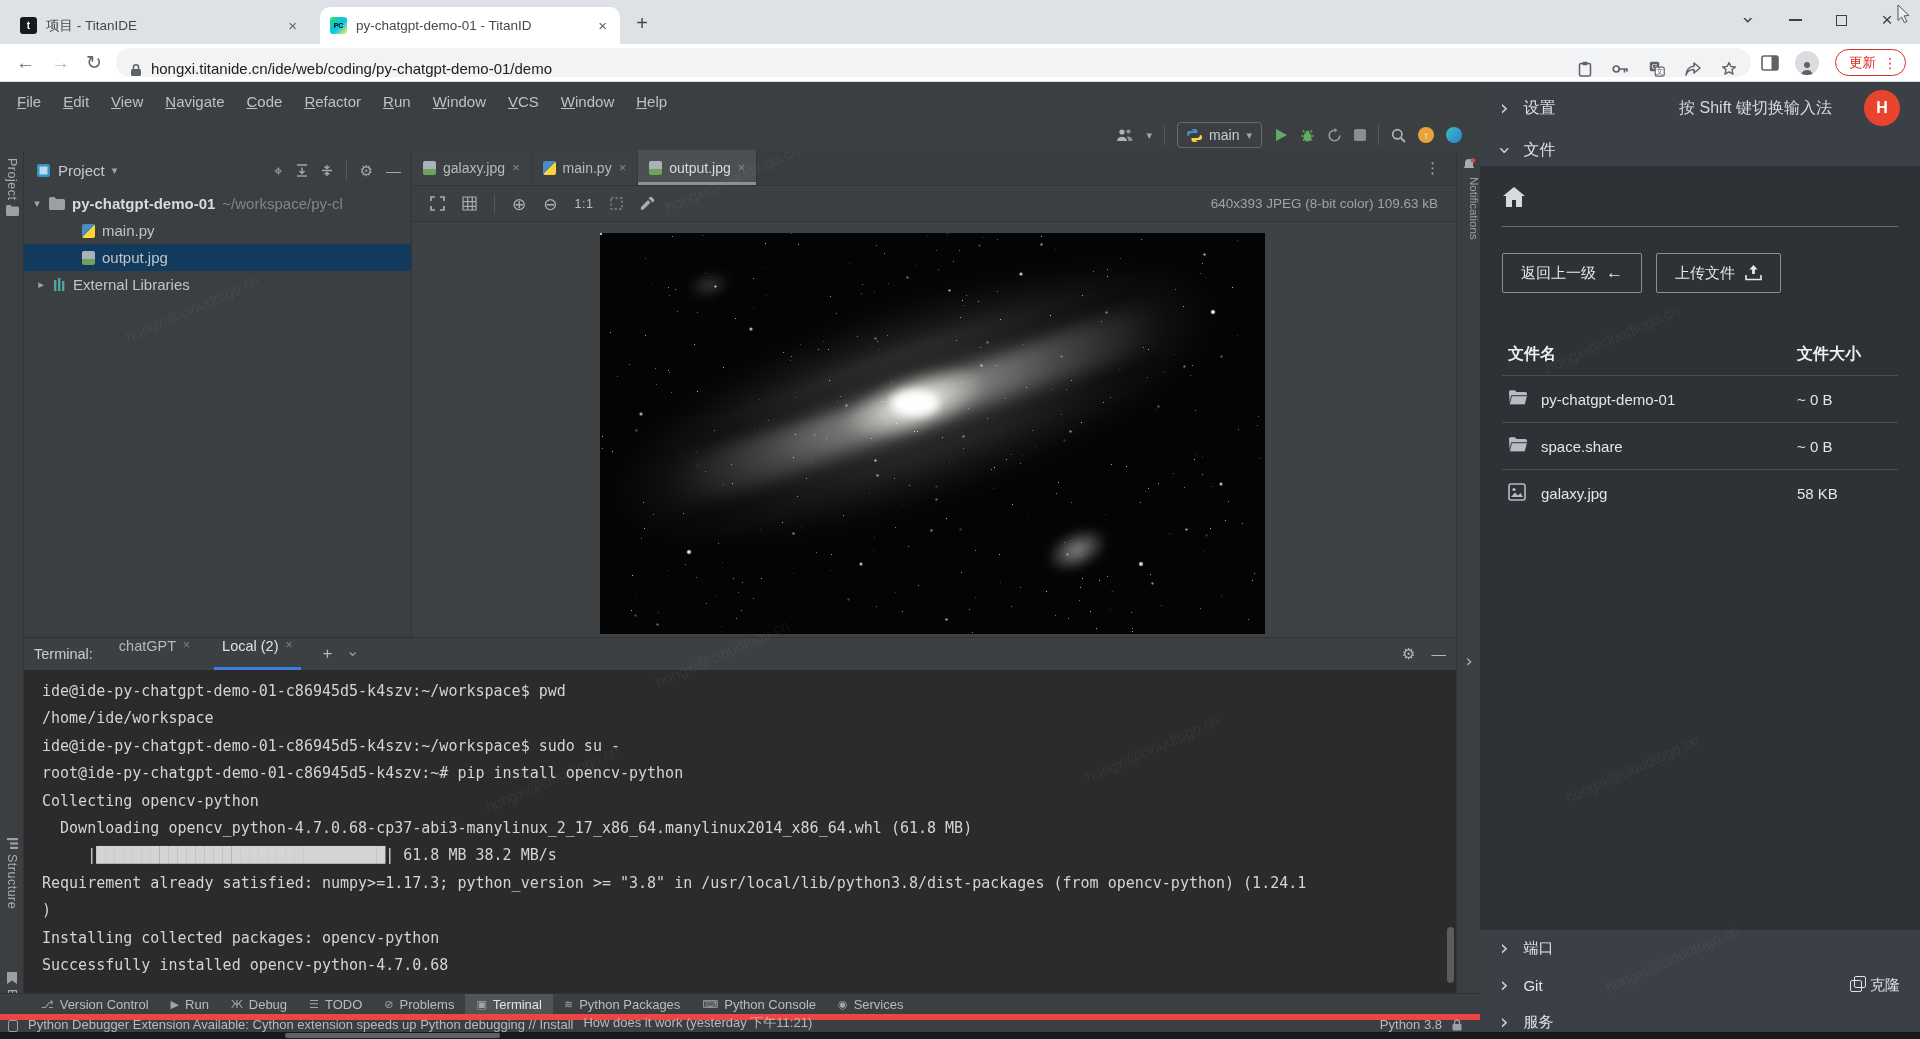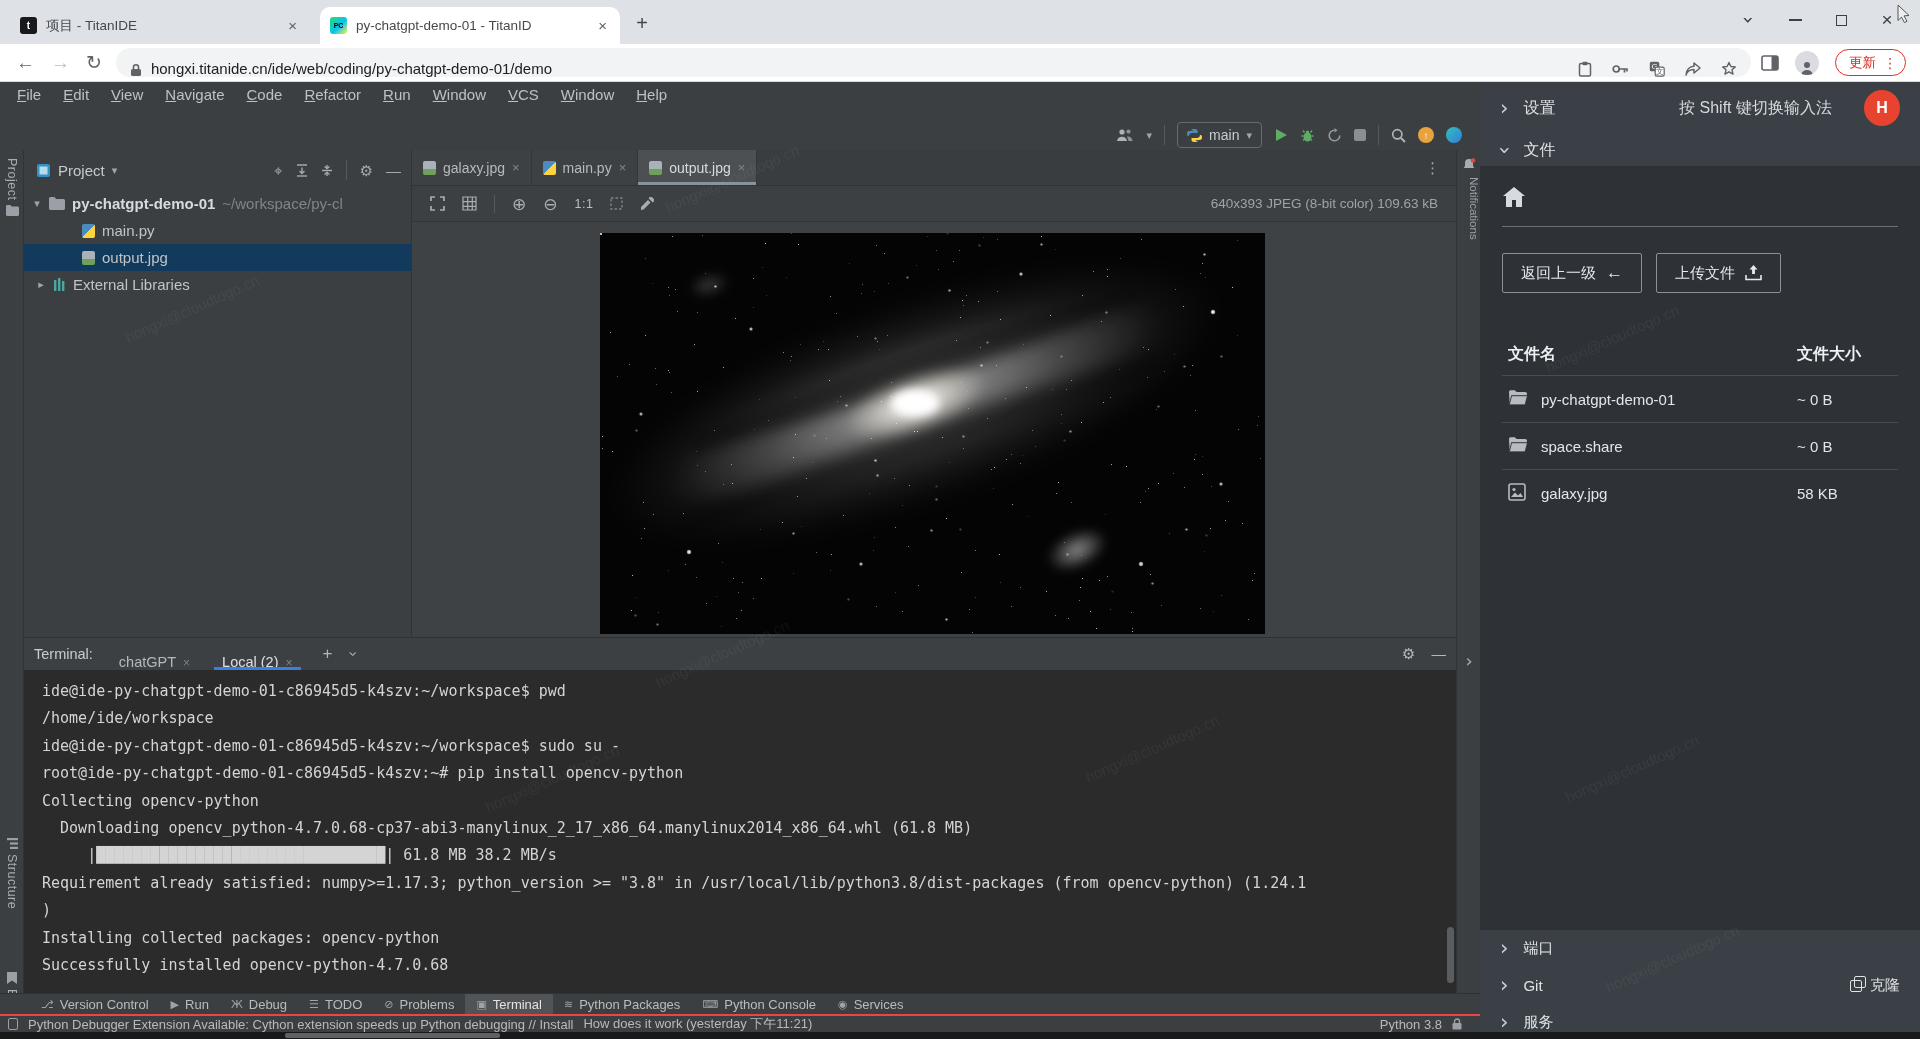--- a/index.html
+++ b/index.html
@@ -36,21 +36,21 @@
   .omni-icons{margin-left:auto;display:flex;align-items:center;gap:20px;color:#5f6368}
   .browser-actions{display:flex;align-items:center;gap:16px;margin-right:14px;color:#5f6368}
   .b-avatar{width:24px;height:24px;border-radius:50%;background:#dadce0;display:flex;align-items:flex-end;justify-content:center;overflow:hidden}
   .update-chip{border:1.5px solid #d93025;color:#d93025;border-radius:15px;height:27px;padding:0 8px 0 13px;
                display:flex;align-items:center;font-size:13.5px;gap:7px;background:#fff}
   .update-chip .kebab{font-size:14px;letter-spacing:0}
   svg.ic{display:block}
 
   
   .ide{position:absolute;top:82px;left:0;width:1480px;height:950px;background:#3c3f41;color:#bbbec3;overflow:hidden}
-  .menubar{height:38px;display:flex;padding-left:6px;font-size:15px;color:#bdc1c5}
+  .menubar{height:38px;display:flex;align-items:center;padding-left:6px;font-size:15px;color:#bdc1c5}
   .menu-item{display:inline-block;padding:4px 11px}
   .menu-item::first-letter{text-decoration:underline}
   .ide-toolbar{height:30px;display:flex;align-items:center;justify-content:flex-end;gap:12px;padding-right:18px}
   .tb-sep{width:1px;height:20px;background:#55595c}
   .run-pill{border:1px solid #666b70;border-radius:4px;height:26px;padding:0 9px;display:flex;gap:7px;
             align-items:center;color:#c7ccd1;font-size:14px}
   .caret{font-size:11px;color:#9fa5aa}
   .stop-sq{width:12px;height:12px;border-radius:2px;background:#8a8e91}
   .circle-badge{width:16px;height:16px;border-radius:50%;display:flex;align-items:center;justify-content:center;
                 color:#fff;font-size:10px;font-weight:bold}
@@ -117,40 +117,40 @@
   .stripe-right{position:absolute;top:68px;left:1456px;width:24px;height:843px;background:#3c3f41;border-left:1px solid #313335}
   .sr-bell{margin:8px auto 6px auto;width:14px;display:block;color:#a8adb2}
   .sr-label{writing-mode:vertical-rl;font-size:11.5px;color:#9aa0a6;margin:2px auto;display:block;text-align:center;width:100%}
   .sr-expander{position:absolute;top:500px;left:0;width:24px;text-align:center;color:#a8adb2;
                font-family:"DejaVu Sans",sans-serif;font-size:18px}
 
   .terminal{position:absolute;top:555px;left:24px;width:1432px;height:356px;background:#2b2b2b}
   .term-header{height:33px;background:#3d4043;display:flex;align-items:center;font-size:14.5px;color:#bcc0c4;
                border-top:1px solid #2f3133;position:relative}
   .term-label{margin-left:10px;color:#c9cdd1}
-  .term-tab{position:relative;height:100%;display:flex;align-items:flex-end;gap:7px;padding:0 6px;margin-left:20px;color:#b4b8bc}
+  .term-tab{position:relative;height:100%;display:flex;align-items:flex-start;gap:7px;padding:0 6px;margin-left:20px;color:#b4b8bc}
   .term-tab .close{color:#7d8184;font-size:12px}
   .term-tab.active{color:#dde0e3}
   .term-tab.active::after{content:"";position:absolute;left:-2px;right:-2px;bottom:0;height:3px;background:#3e7de0}
   .term-plus{margin-left:24px;font-size:17px;color:#b4b8bc}
   .term-dd{margin-left:18px;font-family:"DejaVu Sans",sans-serif;font-size:15px;transform:rotate(90deg);color:#b4b8bc}
   .term-right{position:absolute;right:10px;top:0;height:100%;display:flex;align-items:center;gap:16px;color:#b4b8bc}
   .term-body{height:323px;font-family:"DejaVu Sans Mono",monospace;font-size:15px;line-height:27.4px;
              color:#d4d4d4;padding:8px 0 0 18px;overflow:hidden}
   .tline{white-space:pre}
   .term-scrollthumb{position:absolute;right:2px;top:290px;width:7px;height:56px;background:#5a5d5f;border-radius:4px}
 
   .toolwindow-bar{position:absolute;top:911px;left:0;width:1480px;height:21px;background:#3c3f41;
                   border-top:1px solid #2f3133;display:flex;align-items:stretch;font-size:13px;color:#b8bcbe;padding-left:30px}
   .twb-item{display:flex;align-items:center;gap:6px;padding:0 11px}
   .twb-item.active{background:#515456;color:#e0e2e4}
   .twb-glyph{font-size:11px;color:#9ea3a8;font-family:"DejaVu Sans",sans-serif}
 
-  .statusbar{position:absolute;top:932px;left:0;width:1480px;height:18px;background:#3c3f41;border-top:2px solid #ef4444;
-             display:flex;align-items:center;font-size:13px;color:#b6babd;padding:0 18px 0 8px;gap:10px}
+  .statusbar{position:absolute;top:932px;left:0;width:1480px;height:18px;background:#3c3f41;border-top:6px solid #ef4444;
+             display:flex;align-items:flex-end;font-size:13px;color:#b6babd;padding:0 18px 0 8px;gap:10px}
   .sb-widget{width:10px;height:12px;border:1.3px solid #9aa0a6;border-radius:2px}
   .status-right{margin-left:auto;display:flex;align-items:center;gap:10px}
 
   
   .sidebar{position:absolute;top:82px;right:0;width:440px;height:950px;background:#3b4046;color:#dde0e4;overflow:hidden}
   .chev{font-family:"DejaVu Sans",sans-serif;font-size:21px;color:#cdd1d6;line-height:1}
   .chev.down{display:inline-block;transform:rotate(90deg)}
   .sb-head1{height:52px;display:flex;align-items:center;padding:0 20px}
   .sb-title{font-size:16px;margin-left:15px}
   .ime{margin-left:auto;margin-right:32px;font-size:16px;color:#d6dade}

